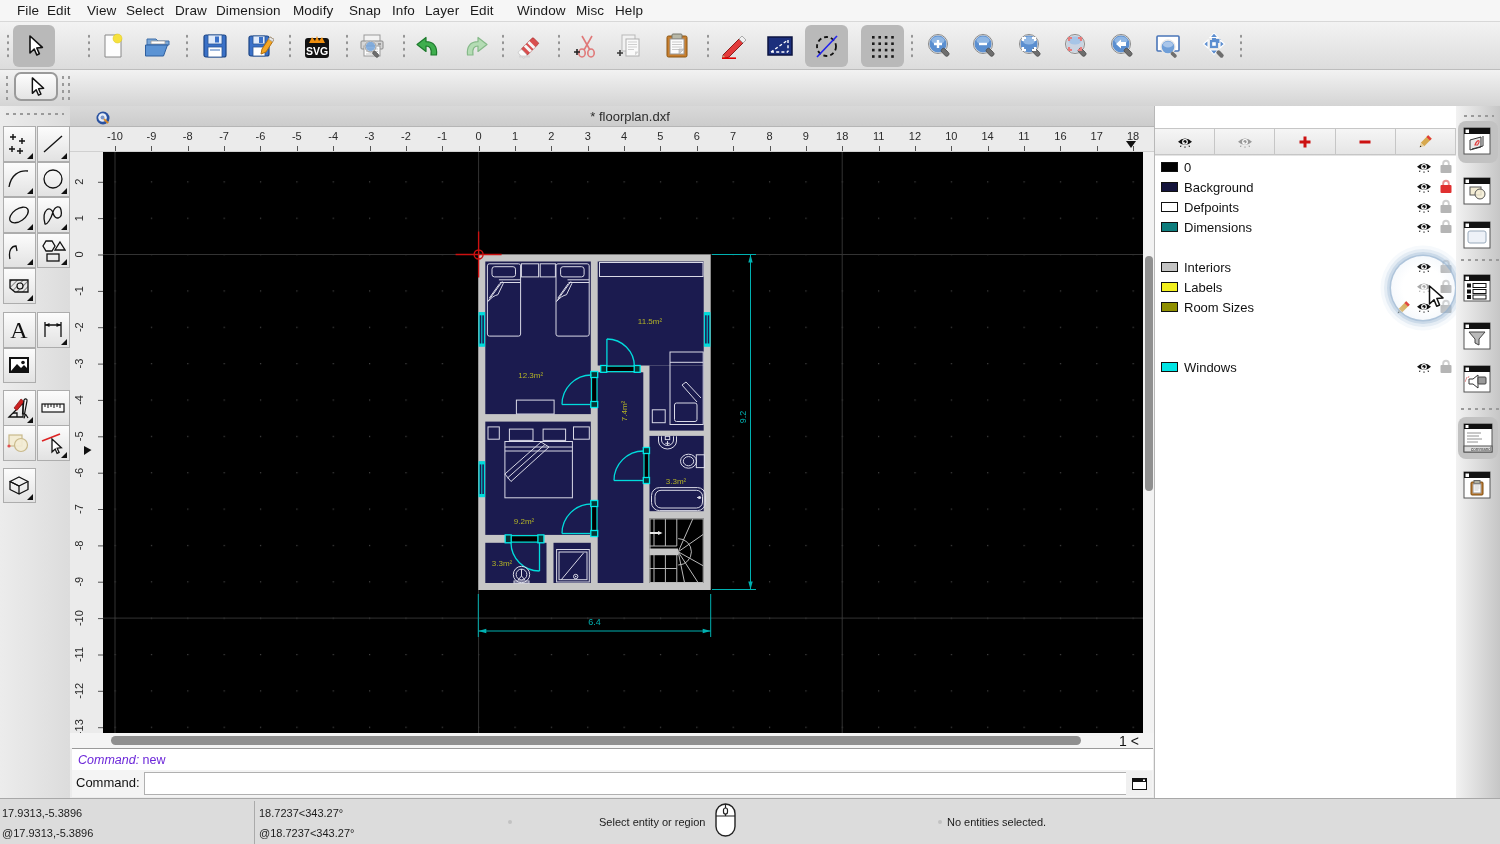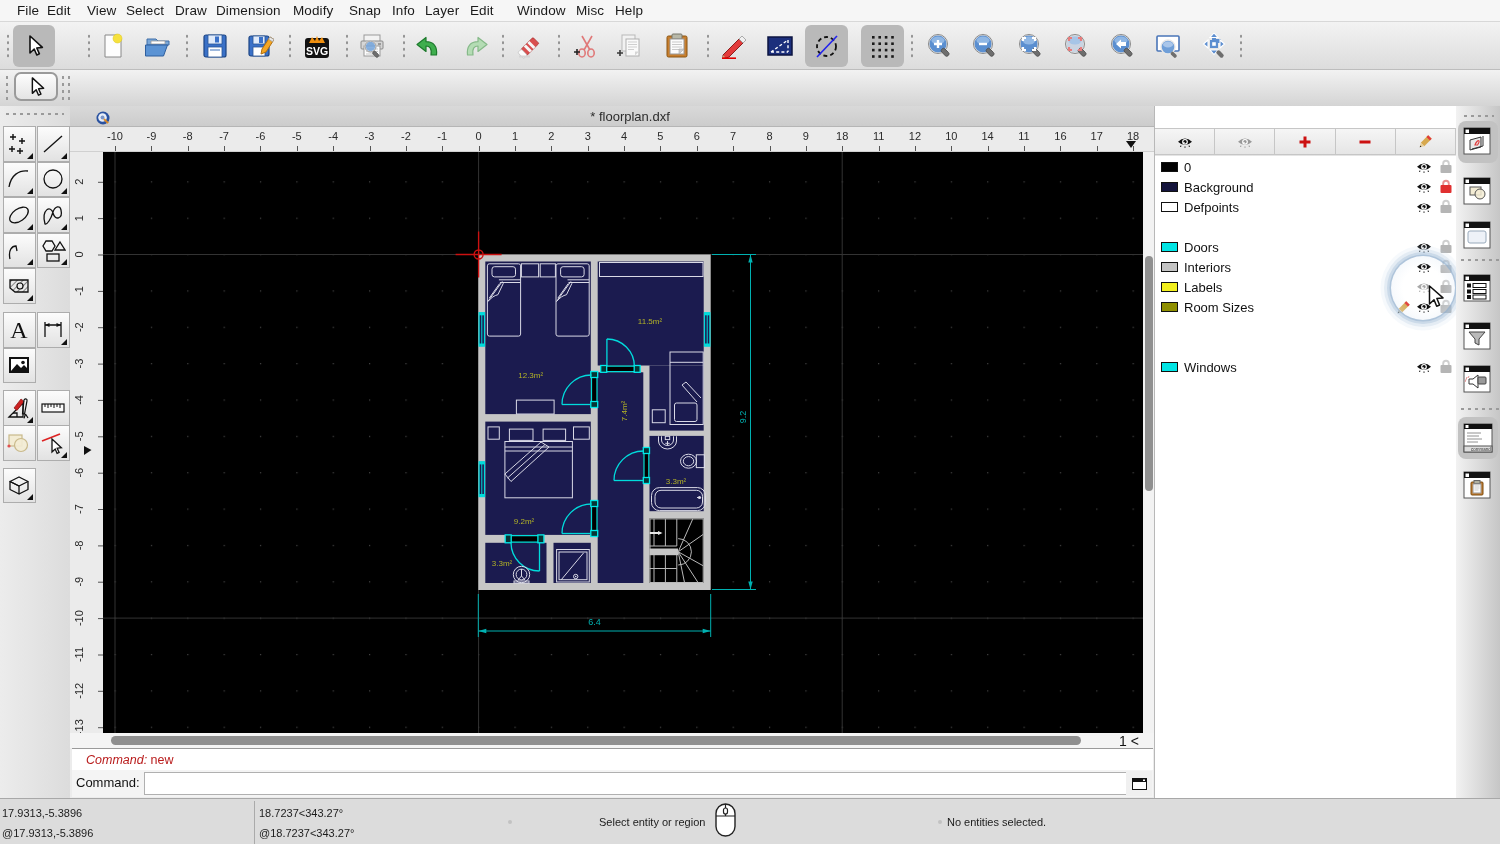--- a/index.html
+++ b/index.html
@@ -13,21 +13,21 @@
 #lefttools{left:0;top:106px;width:70px;height:692px;background:linear-gradient(90deg,#ececec,#dcdcdc)}
 .ltb{position:absolute;width:33.5px;height:35.5px;background:linear-gradient(#fcfcfc,#e2e2e2);border:1px solid #adadad;display:flex;align-items:center;justify-content:center}
 .ltb svg{display:block}
 .corner:after{content:"";position:absolute;right:2px;bottom:2px;border-left:6px solid transparent;border-bottom:6px solid #111}
 #docwin{left:70px;top:106px;width:1084px;height:692px;background:#ececec}
 #doctitle{left:0;top:0;width:1084px;height:21px;background:linear-gradient(#d9d9d9,#cccccc);border-bottom:1px solid #b5b5b5;text-align:center;font-size:13px;color:#2c2c2c;line-height:21px}
 #rulerH{left:0;top:21px;width:1084px;height:25px;background:#ebebeb;border-bottom:1px solid #d0d0d0}
 #rulerH .num{position:absolute;top:3px;font-size:11px;color:#2a2a2a;transform:translateX(-50%)}
 #rulerH .tick{position:absolute;bottom:0;width:1px;height:5px;background:#555}
 #rulerV{left:0;top:46px;width:33px;height:581px;background:#ebebeb}
-#cmdhist{left:2px;top:642px;width:1081px;height:22px;background:#fff;border-top:1px solid #9a9a9a;font-size:12.5px;padding:4px 0 0 14px;color:#b91c1c}
+#cmdhist{left:2px;top:642px;width:1081px;height:22px;background:#fff;border-top:1px solid #9a9a9a;font-size:12.5px;padding:4px 0 0 6px;color:#6d28d9}
 #cmdrow{left:2px;top:664px;width:1081px;height:27px;background:#f4f4f4;font-size:13.5px;color:#111}
 #cmdinput{position:absolute;left:72px;top:2px;width:983px;height:23px;background:#fff;border:1px solid #b0b0b0}
 #cmdbtn{position:absolute;right:1px;top:1px;width:26px;height:25px;background:#f0f0f0;display:flex;align-items:center;justify-content:center}
 #layerpanel{left:1154px;top:106px;width:302px;height:692px;background:#fff;border-left:1px solid #b8b8b8}
 #lpTitle{left:0;top:0;width:301px;height:22px;background:linear-gradient(#ececec,#d2d2d2);border-bottom:1px solid #bbb}
 #lpTitle .cap{position:absolute;left:0;right:0;top:3px;text-align:center;font-size:13px;color:#222}
 #lpHead{left:0;top:22px;width:301px;height:28px;background:linear-gradient(#f6f6f6,#e4e4e4)}
 #lpHead .cell{position:absolute;top:0;height:27px;border:1px solid #c6c6c6;border-left:none;display:flex;align-items:center;justify-content:center}
 .lrow{position:absolute;left:0;width:300px;height:20px;font-size:13px;color:#111}
 .lrow .sw{position:absolute;left:6px;top:5px;width:17px;height:10px;border:1px solid #111}
@@ -792,23 +792,23 @@
           <circle cx="7" cy="6.8" r="2.9" fill="#fff"></circle>
           <circle cx="7" cy="6.8" r="1.7" fill="#111"></circle>
           <circle cx="6" cy="7.8" r="0.8" fill="#fff"></circle>
           <path d="M3 10.6l-.5 1.3M7 11.4v1.4M11 10.6l.5 1.3" stroke="#111" stroke-width="1.1"></path>
         </svg></span>
       <span class="abs" style="left:284px;top:2px"><svg width="14" height="15" viewBox="0 0 14 15">
           <path d="M4.2 6V4.6a2.8 2.8 0 0 1 5.6 0V6" fill="none" stroke="#cfcfcf" stroke-width="1.9"></path>
           <rect x="1.5" y="6" width="11" height="8" rx="1" fill="#b5b5b5"></rect>
         </svg></span>
     </div>
-<div class="lrow" style="top:131px">
-      <span class="sw" style="background:#00e5e5"></span>
-      <span class="nm">Doors</span>
+<div class="lrow" style="top:111px">
+      <span class="sw" style="background:#0e7d7d"></span>
+      <span class="nm">Dimensions</span>
       <span class="abs" style="left:262px;top:3px"><svg width="14" height="14" viewBox="0 0 14 14">
           <path d="M0 6.8 Q7 0.2 14 6.8 Q7 13.4 0 6.8 z" fill="#111"></path>
           <circle cx="7" cy="6.8" r="2.9" fill="#fff"></circle>
           <circle cx="7" cy="6.8" r="1.7" fill="#111"></circle>
           <circle cx="6" cy="7.8" r="0.8" fill="#fff"></circle>
           <path d="M3 10.6l-.5 1.3M7 11.4v1.4M11 10.6l.5 1.3" stroke="#111" stroke-width="1.1"></path>
         </svg></span>
       <span class="abs" style="left:284px;top:2px"><svg width="14" height="15" viewBox="0 0 14 15">
           <path d="M4.2 6V4.6a2.8 2.8 0 0 1 5.6 0V6" fill="none" stroke="#cfcfcf" stroke-width="1.9"></path>
           <rect x="1.5" y="6" width="11" height="8" rx="1" fill="#b5b5b5"></rect>

